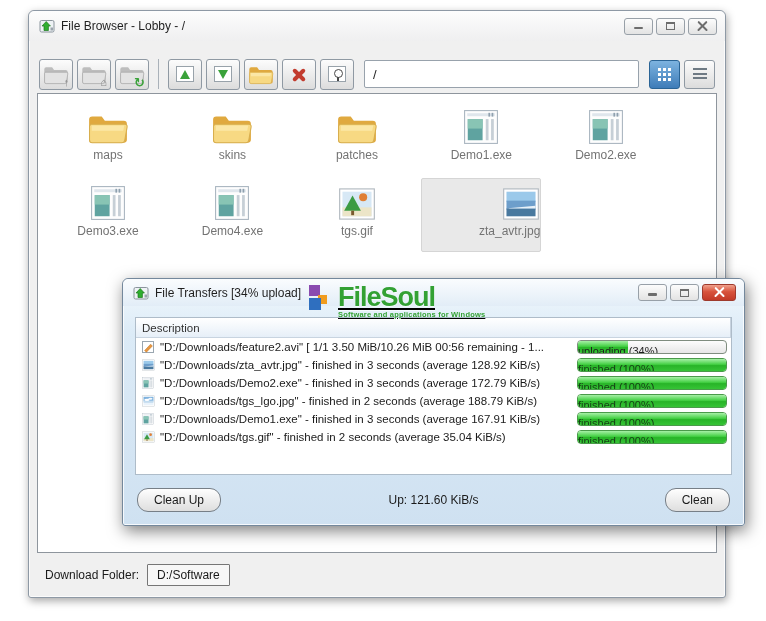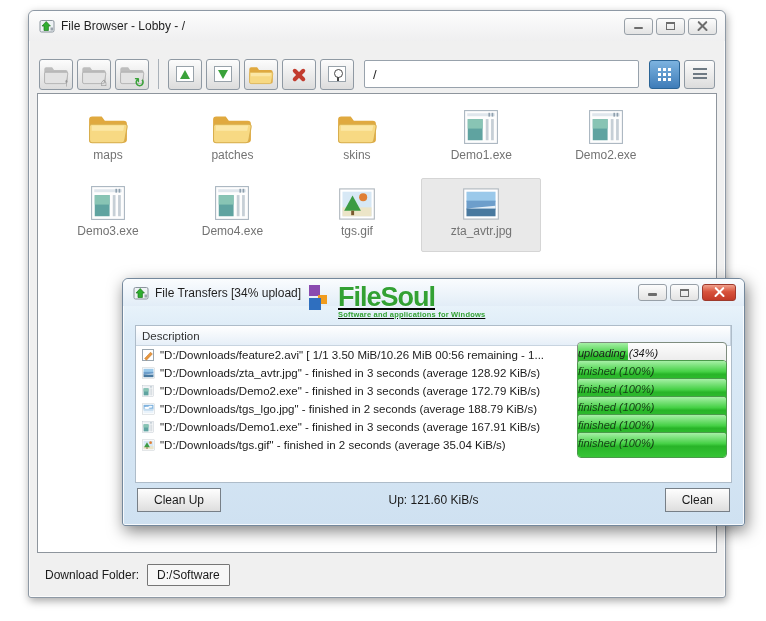--- a/index.html
+++ b/index.html
@@ -53,21 +53,21 @@
   .grid-glyph::before{content:"";position:absolute;left:0;top:0;width:3px;height:3px;background:#fff;
       box-shadow:5px 0 #fff,10px 0 #fff,0 5px #fff,5px 5px #fff,10px 5px #fff,0 10px #fff,5px 10px #fff,10px 10px #fff;}
   .list-glyph{width:14px;height:12px;background:repeating-linear-gradient(to bottom,#6e7a84 0 2px,transparent 2px 4.7px);}
 
   .filepanel{position:absolute;left:8px;right:8px;top:82px;bottom:44px;background:#fff;
              border:1px solid #8e959d;padding:6px 0 0 10px;overflow:hidden;}
   .file-item{display:inline-flex;flex-direction:column;align-items:center;justify-content:flex-start;
              width:120px;height:74px;margin-top:2px;vertical-align:top;border:1px solid transparent;border-radius:2px;}
   .file-item .ficon{height:42px;display:flex;align-items:flex-end;justify-content:center;}
   .file-item .flabel{font-size:12px;color:#737373;margin-top:3px;white-space:nowrap;}
-  .file-item.selected{background:#e9e9e9;border-color:#d5d5d5;}
+  .file-item.selected{background:#e9e9e9;border-color:#d5d5d5;align-items:flex-end;}
 
   .bottombar{position:absolute;left:0;right:0;bottom:0;height:44px;display:flex;align-items:center;padding-left:16px;}
   .dl-label{font-size:12px;color:#1a1a1a;margin-right:8px;}
   .dl-field{border:1px solid #767676;background:#f7f7f7;padding:3px 9px;font-size:12px;color:#1a1a1a;border-radius:1px;}
 
   
   .dialog{left:122px;top:278px;width:623px;height:248px;z-index:10;
           background:linear-gradient(180deg,#f3f9fd 0%,#dcebf7 22%,#cfe1f1 100%);
           border-color:#74889c;box-shadow:2px 5px 16px rgba(0,0,0,.5), inset 0 0 0 1px rgba(255,255,255,.8);}
   .dialog .titlebar{height:27px;background:linear-gradient(#fafcfe,#e2edf7);border-radius:6px 6px 0 0;}
@@ -76,40 +76,40 @@
   .logo-squares{position:relative;width:27px;height:30px;margin-right:2px;}
   .lsq{position:absolute;}
   .lsq.purple{left:0;top:1px;width:11px;height:11px;background:#8a4bb0;}
   .lsq.orange{left:9px;top:11px;width:9px;height:9px;background:#f09c1f;}
   .lsq.blue{left:0;top:14px;width:12px;height:12px;background:#2f6fbf;}
   .logo-textcol{display:flex;flex-direction:column;text-decoration:underline;}
   .logo-brand{font-size:27px;line-height:26px;font-weight:bold;color:#33a133;letter-spacing:-1px;
               text-shadow:0 1px 0 rgba(255,255,255,.6);}
   .logo-tag{font-size:7.5px;font-weight:bold;color:#33a133;margin-top:0;letter-spacing:.2px;}
 
-  .ttable{position:absolute;left:12px;right:12px;top:46px;height:158px;background:#fff;
+  .ttable{position:absolute;left:12px;right:12px;top:38px;height:158px;background:#fff;
           border:1px solid #aebccা9;border:1px solid #aebcc9;}
   .thead{display:flex;height:20px;background:linear-gradient(#ffffff,#e6eff8);border-bottom:1px solid #c8d4e0;}
   .th{font-size:11.5px;color:#333;display:flex;align-items:center;padding-left:6px;}
   .th.desc{flex:1;border-right:1px solid #c8d4e0;}
   .th.prog{width:158px;}
   .trow{display:flex;align-items:center;height:18px;padding-left:5px;}
   .ticon{width:14px;height:14px;flex:0 0 auto;margin-right:5px;display:flex;align-items:center;justify-content:center;}
   .tdesc{flex:1;font-size:11.5px;color:#1a1a1a;white-space:nowrap;overflow:hidden;}
   .pcell{width:158px;flex:0 0 auto;display:flex;justify-content:center;}
-  .pbar{position:relative;width:150px;height:26px;border:1px solid #7f8d7f;border-radius:4px;
-        background:linear-gradient(#fdfdfd,#e6e6e6);overflow:hidden;font-style:italic;}
+  .pbar{position:relative;width:150px;height:14px;border:1px solid #7f8d7f;border-radius:4px;
+        background:linear-gradient(#fdfdfd,#e6e6e6);overflow:hidden;}
   .pfill{position:absolute;left:0;top:0;bottom:0;width:0;
          background:linear-gradient(#a6f0a6,#44d044 45%,#28b428 55%,#36c436);}
   .pbar.done{border-color:#4a9a4a;}
   .plabel{position:relative;z-index:1;text-align:center;font-size:11px;line-height:13px;color:#143c14;}
   .pbar.up .plabel{color:#1d1d1d;}
 
   .dfooter{position:absolute;left:14px;right:14px;bottom:13px;height:24px;display:flex;align-items:center;}
-  .dbtn{border:1px solid #777f87;border-radius:0;background:linear-gradient(#fefefe,#dedede);
+  .dbtn{border:1px solid #777f87;border-radius:11px;background:linear-gradient(#fefefe,#dedede);
         font-size:12px;color:#1a1a1a;padding:4px 16px;}
   .upspeed{position:absolute;left:0;right:0;text-align:center;font-size:12px;color:#1a1a1a;pointer-events:none;}
   .spacer{flex:1;}
 
   .hidden-defs{position:absolute;width:0;height:0;overflow:hidden;}
 </style>
 </head>
 <body>
 
 <svg class="hidden-defs" xmlns="http://www.w3.org/2000/svg">
@@ -247,29 +247,29 @@
             </svg>
           </span>
         <span class="flabel">maps</span>
       </div>
       <div class="file-item">
         <span class="ficon">
             <svg width="42" height="34">
               <use href="#sym-folder"></use>
             </svg>
           </span>
-        <span class="flabel">patches</span>
+        <span class="flabel">skins</span>
       </div>
       <div class="file-item">
         <span class="ficon">
             <svg width="42" height="34">
               <use href="#sym-folder"></use>
             </svg>
           </span>
-        <span class="flabel">skins</span>
+        <span class="flabel">patches</span>
       </div>
       <div class="file-item">
         <span class="ficon">
             <svg width="36" height="36">
               <use href="#sym-exe"></use>
             </svg>
           </span>
         <span class="flabel">Demo1.exe</span>
       </div>
       <div class="file-item">

